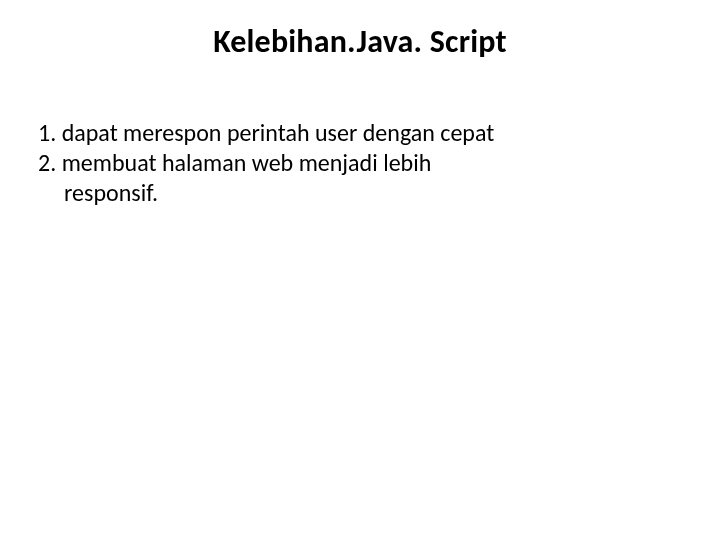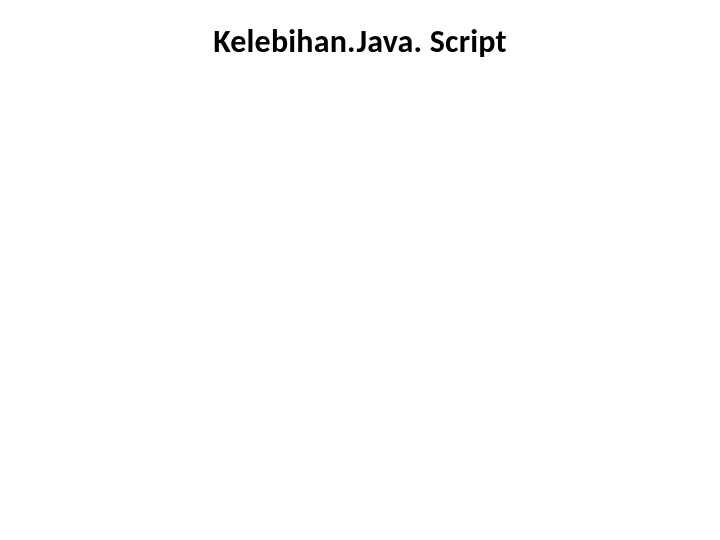--- a/index.html
+++ b/index.html
@@ -41,13 +41,18 @@
   }
   .item-indent {
     padding-left: 26px;
   }
 </style>
 </head>
 <body>
 
 <div class="slide">
   <div class="title">Kelebihan.Java. Script</div>
+  <div class="body">
+    <p class="item">1. dapat merespon perintah user dengan cepat</p>
+    <p class="item">2. membuat halaman web menjadi lebih</p>
+    <p class="item item-indent">responsif.</p>
+  </div>
 </div>
 
 </body></html>

